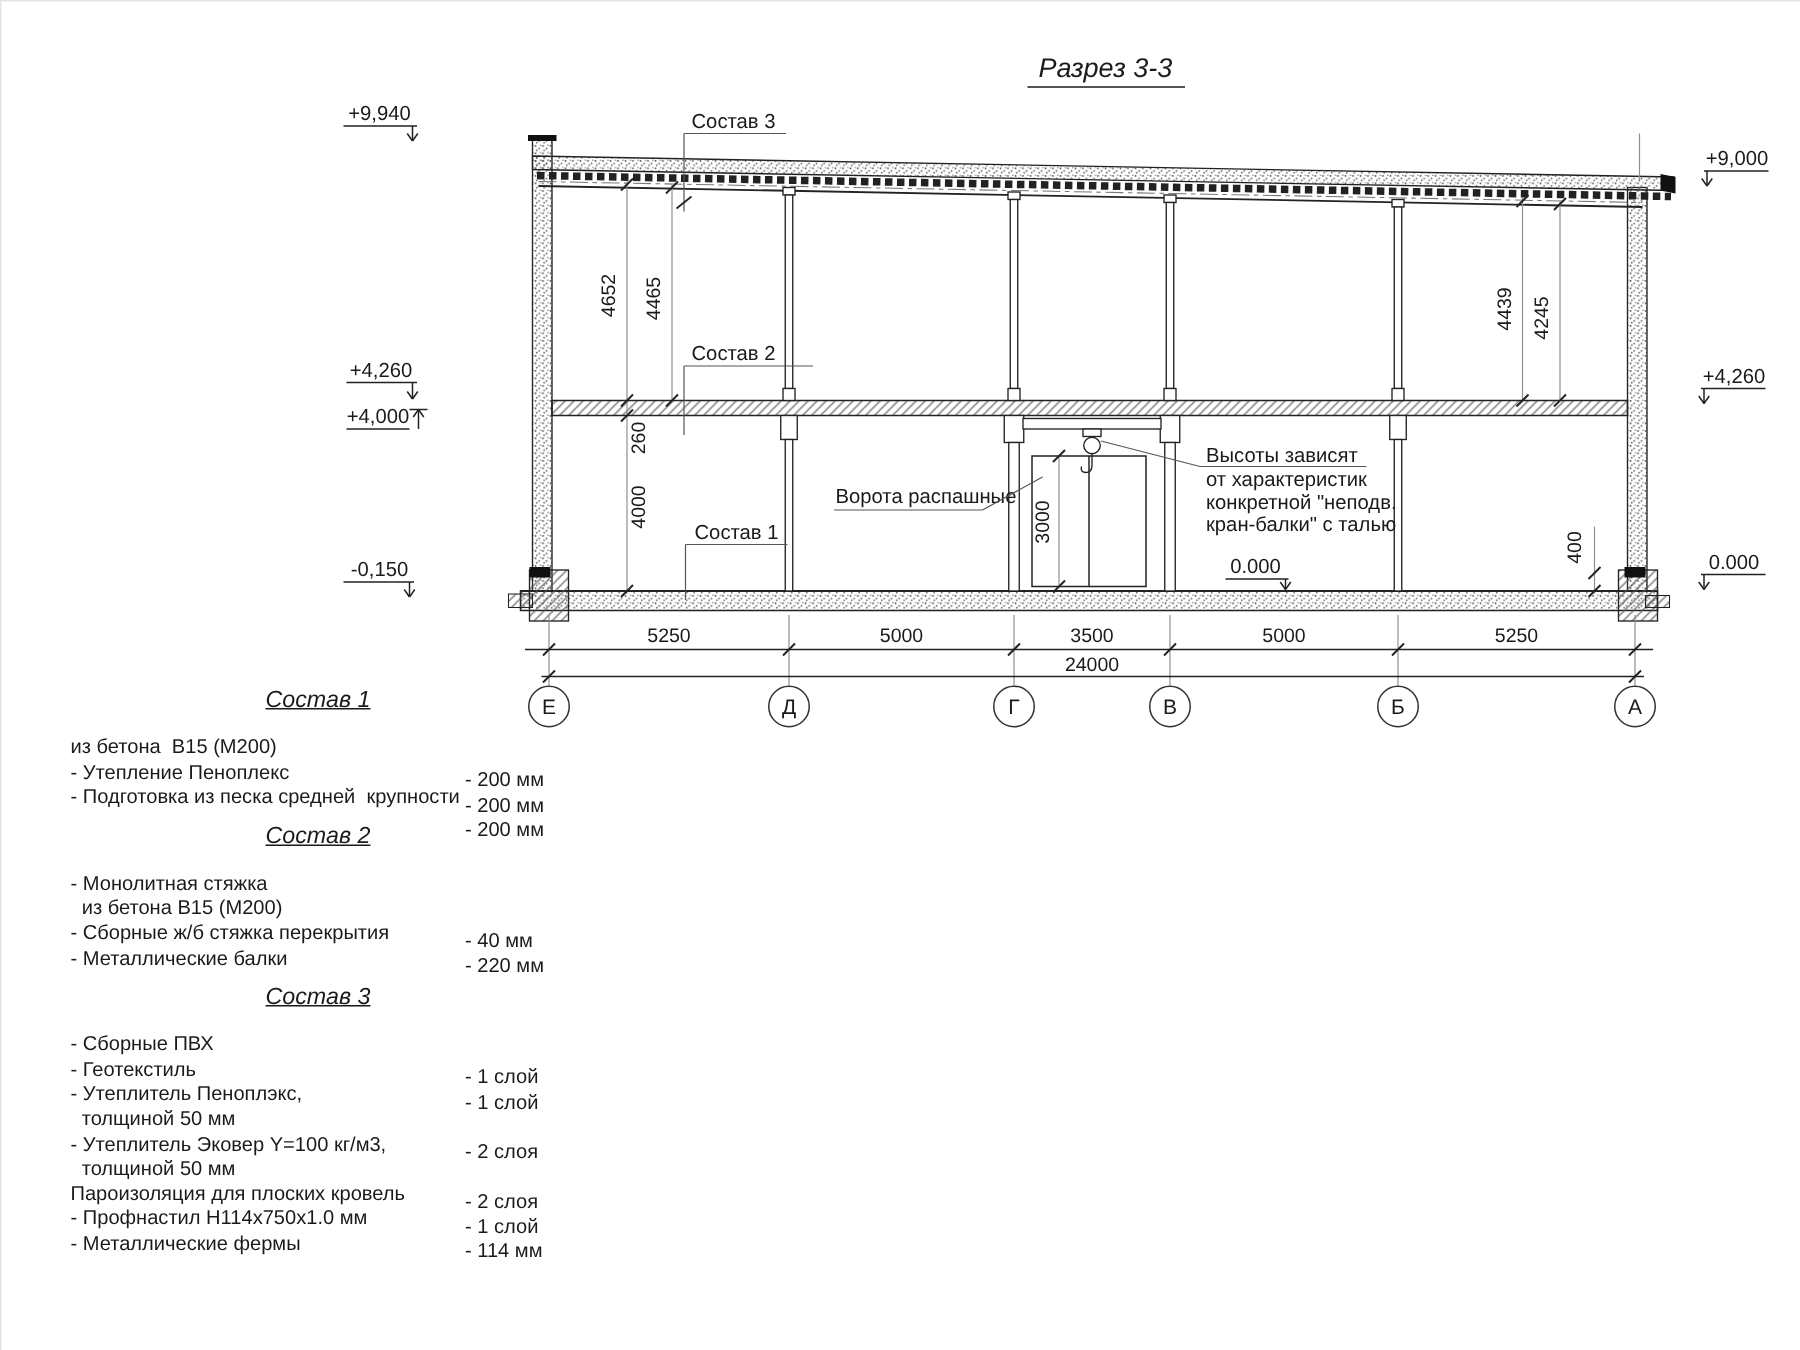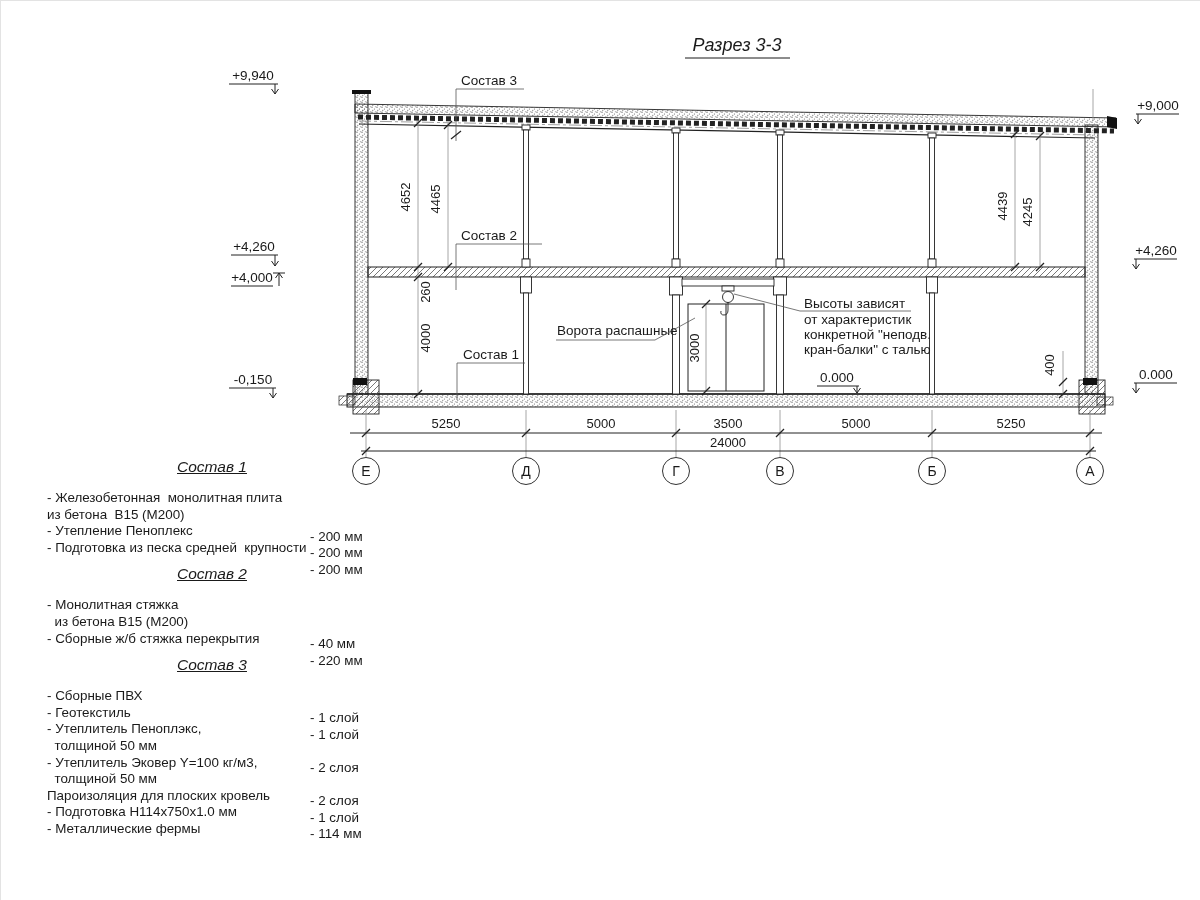--- a/index.html
+++ b/index.html
@@ -302,33 +302,33 @@
       <text class="axtxt" x="779" y="475" text-anchor="middle">В</text>
       <text class="axtxt" x="931" y="475" text-anchor="middle">Б</text>
       <text class="axtxt" x="1089" y="475" text-anchor="middle">А</text>
     </g>
   </g>
 </svg>
 
 
 <div id="legend">
       <div class="lg-h"><span>Состав 1</span></div>
-      <div class="lg-row"><span class="lg-t">- Железобетонная  монолитная плита</span><span class="lg-v"></span></div>
       <div class="lg-row"><span class="lg-t">из бетона  В15 (М200)</span><span class="lg-v">- 200 мм</span></div>
       <div class="lg-row"><span class="lg-t">- Утепление Пеноплекс</span><span class="lg-v">- 200 мм</span></div>
       <div class="lg-row"><span class="lg-t">- Подготовка из песка средней  крупности</span><span class="lg-v">- 200 мм</span></div>
       <div class="lg-h"><span>Состав 2</span></div>
       <div class="lg-row"><span class="lg-t">- Монолитная стяжка</span><span class="lg-v"></span></div>
       <div class="lg-row"><span class="lg-t">  из бетона В15 (М200)</span><span class="lg-v">- 40 мм</span></div>
       <div class="lg-row"><span class="lg-t">- Сборные ж/б стяжка перекрытия</span><span class="lg-v">- 220 мм</span></div>
+      <div class="lg-row"><span class="lg-t">- Металлические балки</span><span class="lg-v"></span></div>
       <div class="lg-h"><span>Состав 3</span></div>
       <div class="lg-row"><span class="lg-t">- Сборные ПВХ</span><span class="lg-v">- 1 слой</span></div>
       <div class="lg-row"><span class="lg-t">- Геотекстиль</span><span class="lg-v">- 1 слой</span></div>
       <div class="lg-row"><span class="lg-t">- Утеплитель Пеноплэкс,</span><span class="lg-v"></span></div>
       <div class="lg-row"><span class="lg-t">  толщиной 50 мм</span><span class="lg-v">- 2 слоя</span></div>
       <div class="lg-row"><span class="lg-t">- Утеплитель Эковер Y=100 кг/м3,</span><span class="lg-v"></span></div>
       <div class="lg-row"><span class="lg-t">  толщиной 50 мм</span><span class="lg-v">- 2 слоя</span></div>
       <div class="lg-row"><span class="lg-t">Пароизоляция для плоских кровель</span><span class="lg-v">- 1 слой</span></div>
-      <div class="lg-row"><span class="lg-t">- Подготовка Н114х750х1.0 мм</span><span class="lg-v">- 114 мм</span></div>
+      <div class="lg-row"><span class="lg-t">- Профнастил Н114х750х1.0 мм</span><span class="lg-v">- 114 мм</span></div>
       <div class="lg-row"><span class="lg-t">- Металлические фермы</span><span class="lg-v"></span></div>
     </div>
 
 </div>
 
 </body></html>

